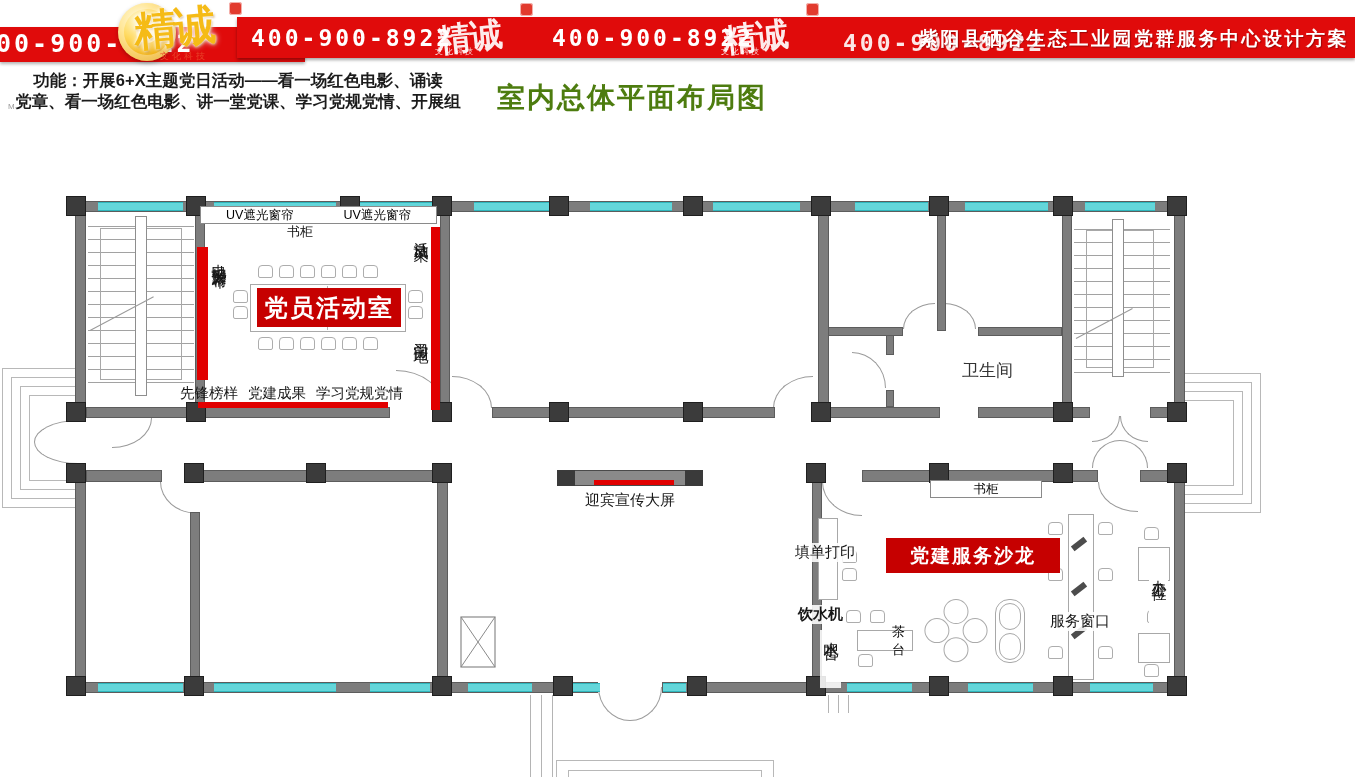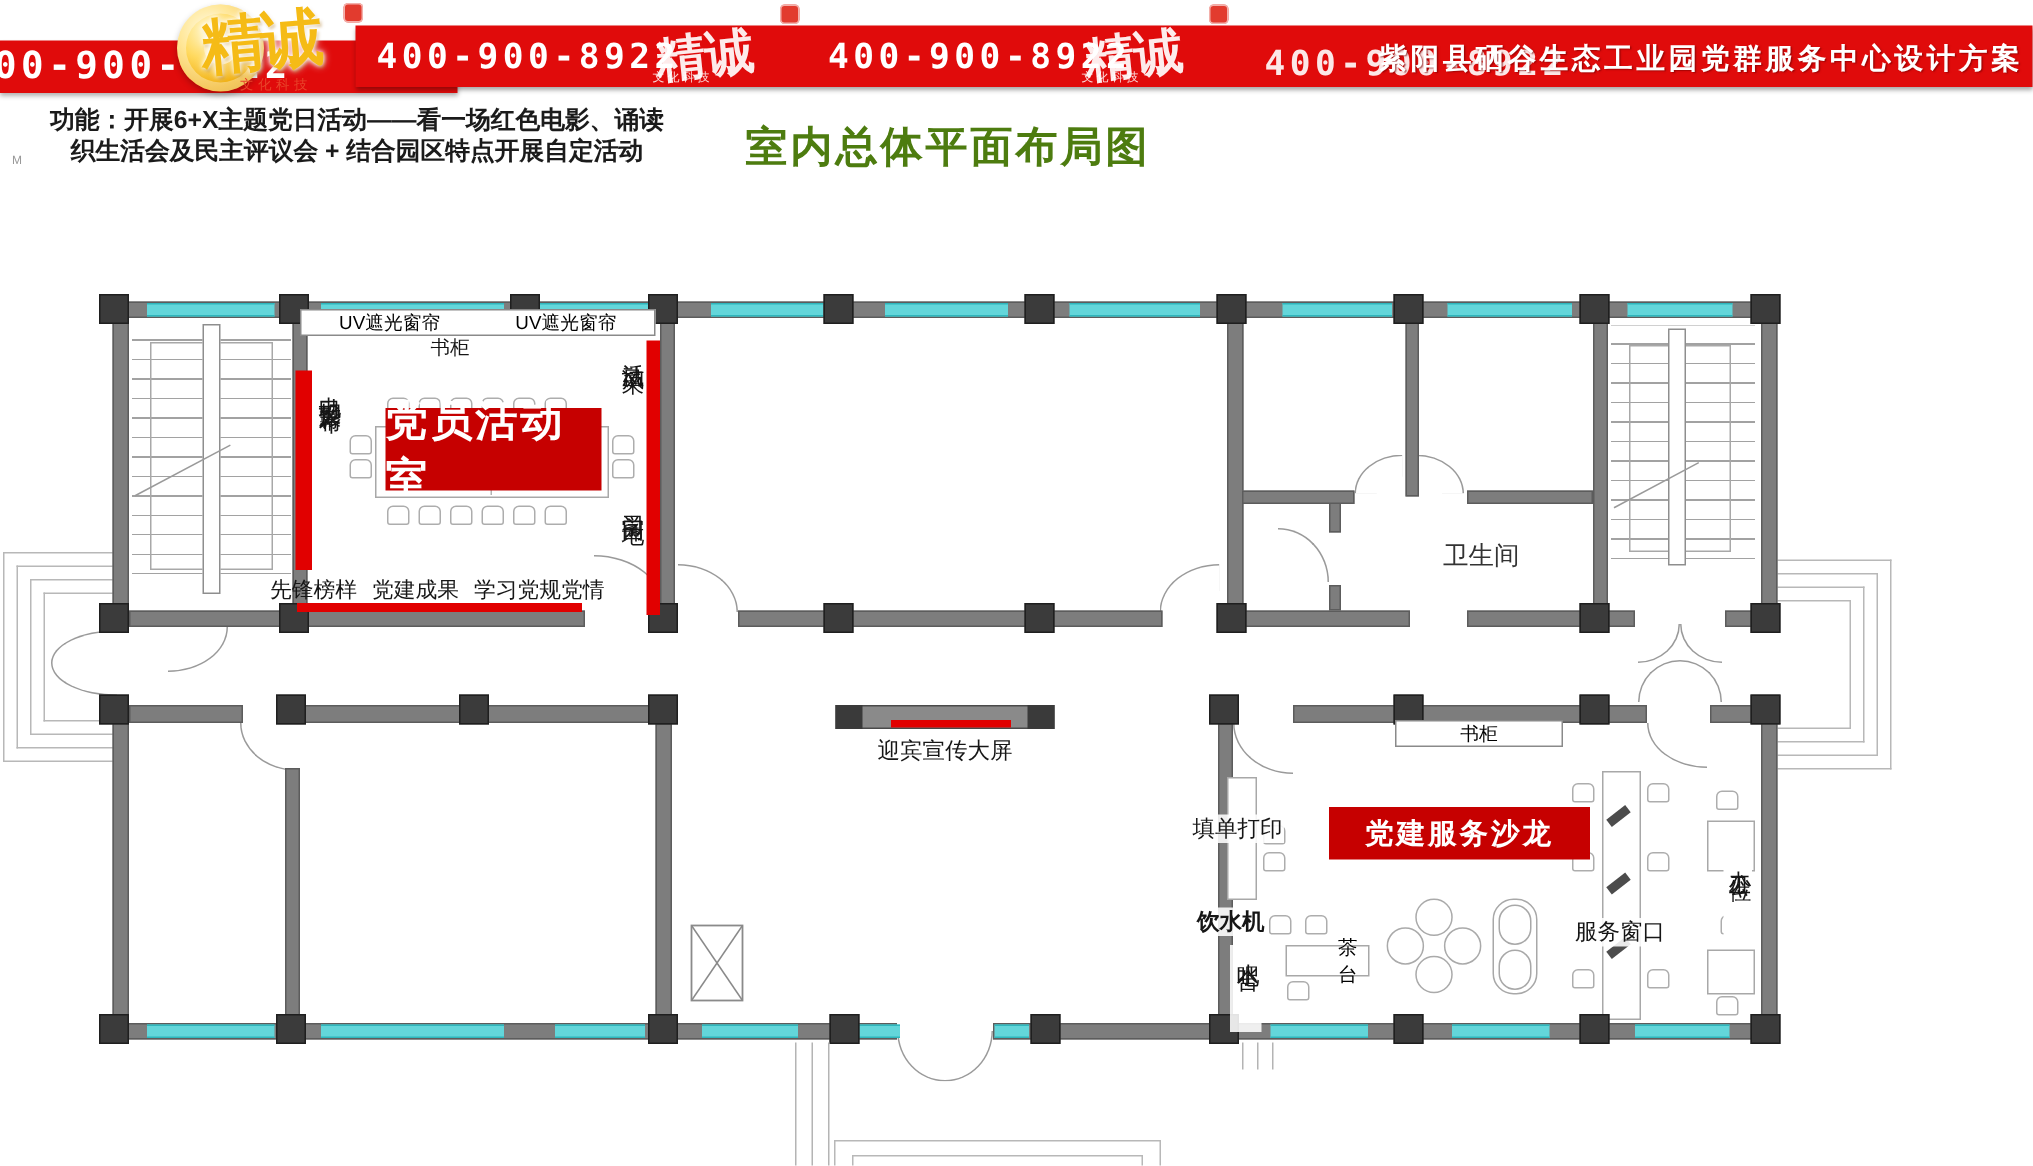--- a/index.html
+++ b/index.html
@@ -97,41 +97,41 @@
     <div class="gring"></div>
     <div class="ghole"></div>
     <span class="gtxt">精诚</span>
     <span class="gsub">文化科技</span>
     <span class="seal" style="right:18px;top:2px"></span>
   </div>
 </div>
 
 <div id="intro">
   <div>功能：开展6+X主题党日活动——看一场红色电影、诵读</div>
-  <div>织生活会及民主评议会 +  结合园区特点开展自定活动</div>
+  <div>党章、看一场红色电影、讲一堂党课、学习党规党情、开展组</div>
 </div>
 <div id="markM">M</div>
 <div id="pageTitle">室内总体平面布局图</div>
 
 <div id="plan">
 
   <div class="f" style="left:200px;top:206px;width:237px;height:18px;z-index:7;display:flex;border-color:#8a8a8a;">
     <span style="flex:1;text-align:center;font-size:12.5px;line-height:16px;">UV遮光窗帘</span>
     <span style="flex:1;text-align:center;font-size:12.5px;line-height:16px;">UV遮光窗帘</span>
   </div>
   <div class="lbl" style="left:287px;top:223px;font-size:13px;">书柜</div>
   <div class="lbl vtxt" style="left:209px;top:252px;height:134px;">电动投影幕布</div>
   <div class="lbl vtxt" style="left:411px;top:230px;height:76px;">活动风采</div>
   <div class="lbl vtxt" style="left:411px;top:331px;height:76px;">学习园地</div>
   <div class="lbl" style="left:180px;top:384px;display:flex;gap:10px;font-size:14.5px;">
     <span>先锋榜样</span>
     <span>党建成果</span>
     <span>学习党规党情</span>
   </div>
-  <div class="roomRed" style="left:257px;top:272px;width:144px;height:55px;font-size:28px;">党员活动室</div>
+  <div class="roomRed" style="left:257px;top:288px;width:144px;height:39px;font-size:24px;">党员活动室</div>
 
   <div class="lbl" style="left:962px;top:359px;font-size:17px;color:#333;">卫生间</div>
 
   <div class="abs" style="left:557px;top:470px;width:146px;height:16px;background:#8a8a8a;border:1px solid #4a4a4a;z-index:6;box-sizing:border-box;"></div>
   <div class="abs" style="left:557px;top:470px;width:18px;height:16px;background:#3a3a3a;z-index:7;"></div>
   <div class="abs" style="left:685px;top:470px;width:18px;height:16px;background:#3a3a3a;z-index:7;"></div>
   <div class="red" style="left:594px;top:480px;width:80px;height:5px;z-index:8;"></div>
   <div class="lbl" style="left:560px;top:491px;width:140px;text-align:center;">迎宾宣传大屏</div>
 
   <div class="roomRed" style="left:886px;top:538px;width:174px;height:35px;font-size:19px;">党建服务沙龙</div>

